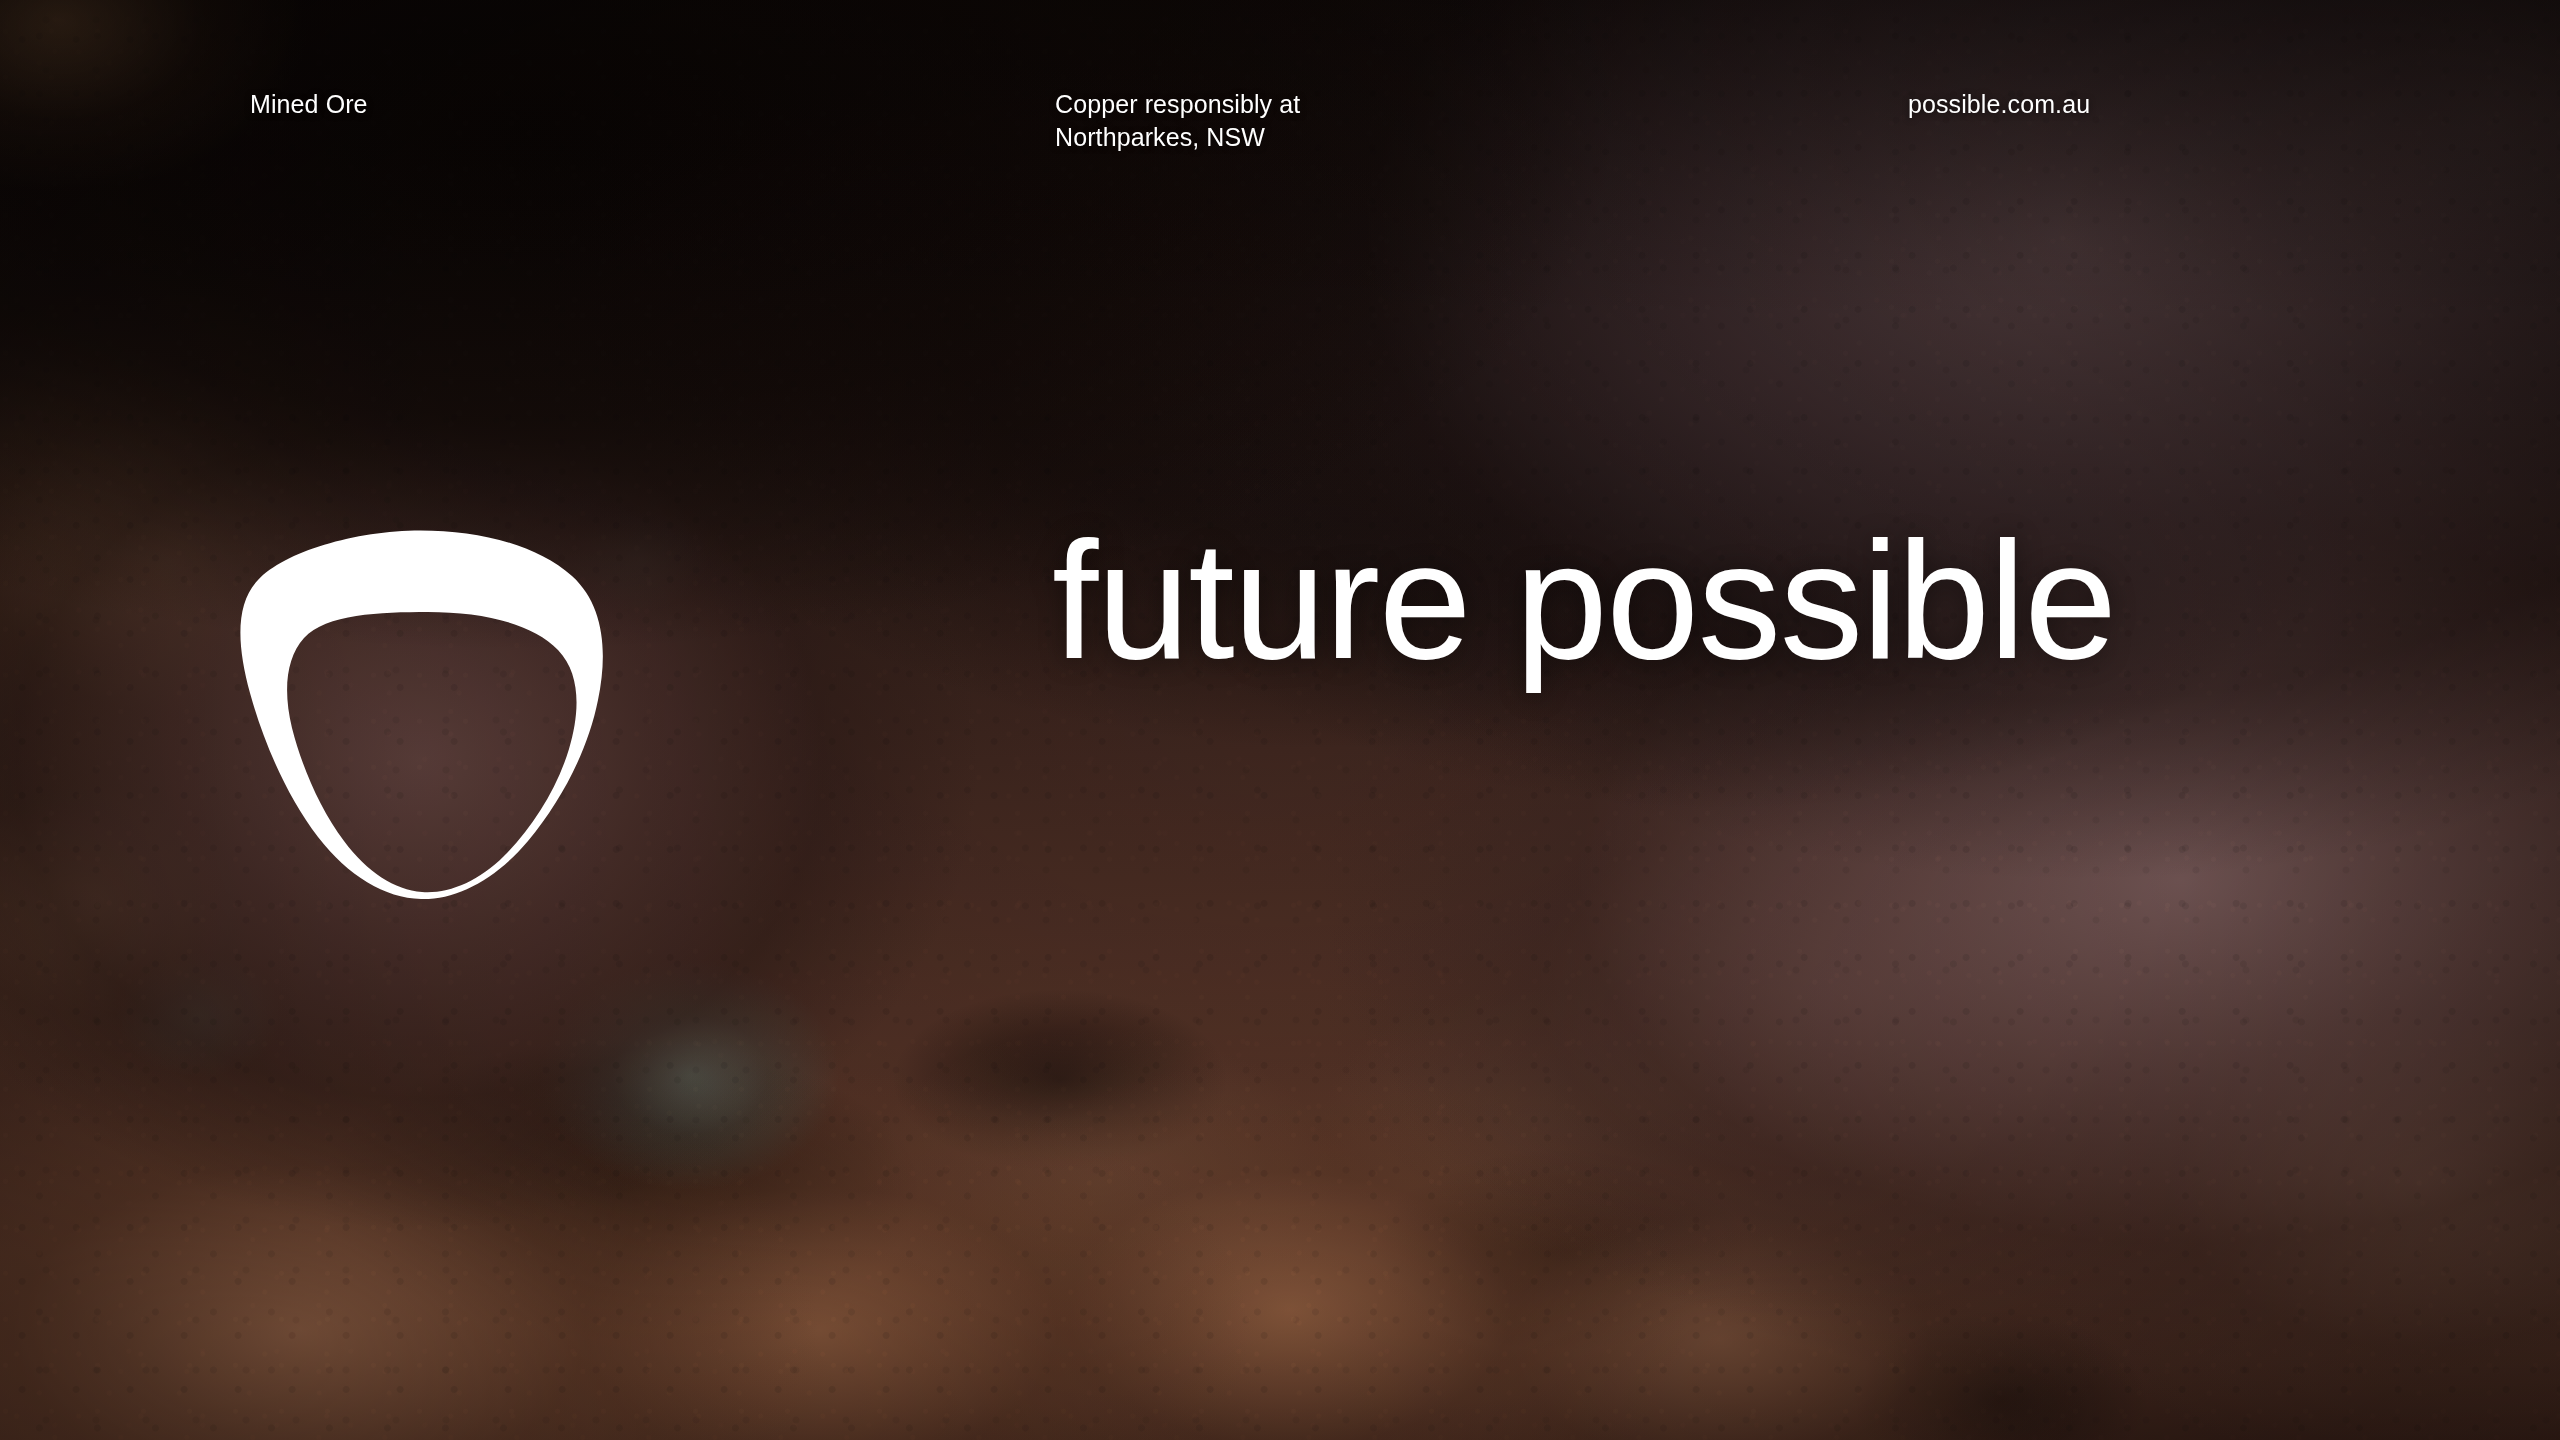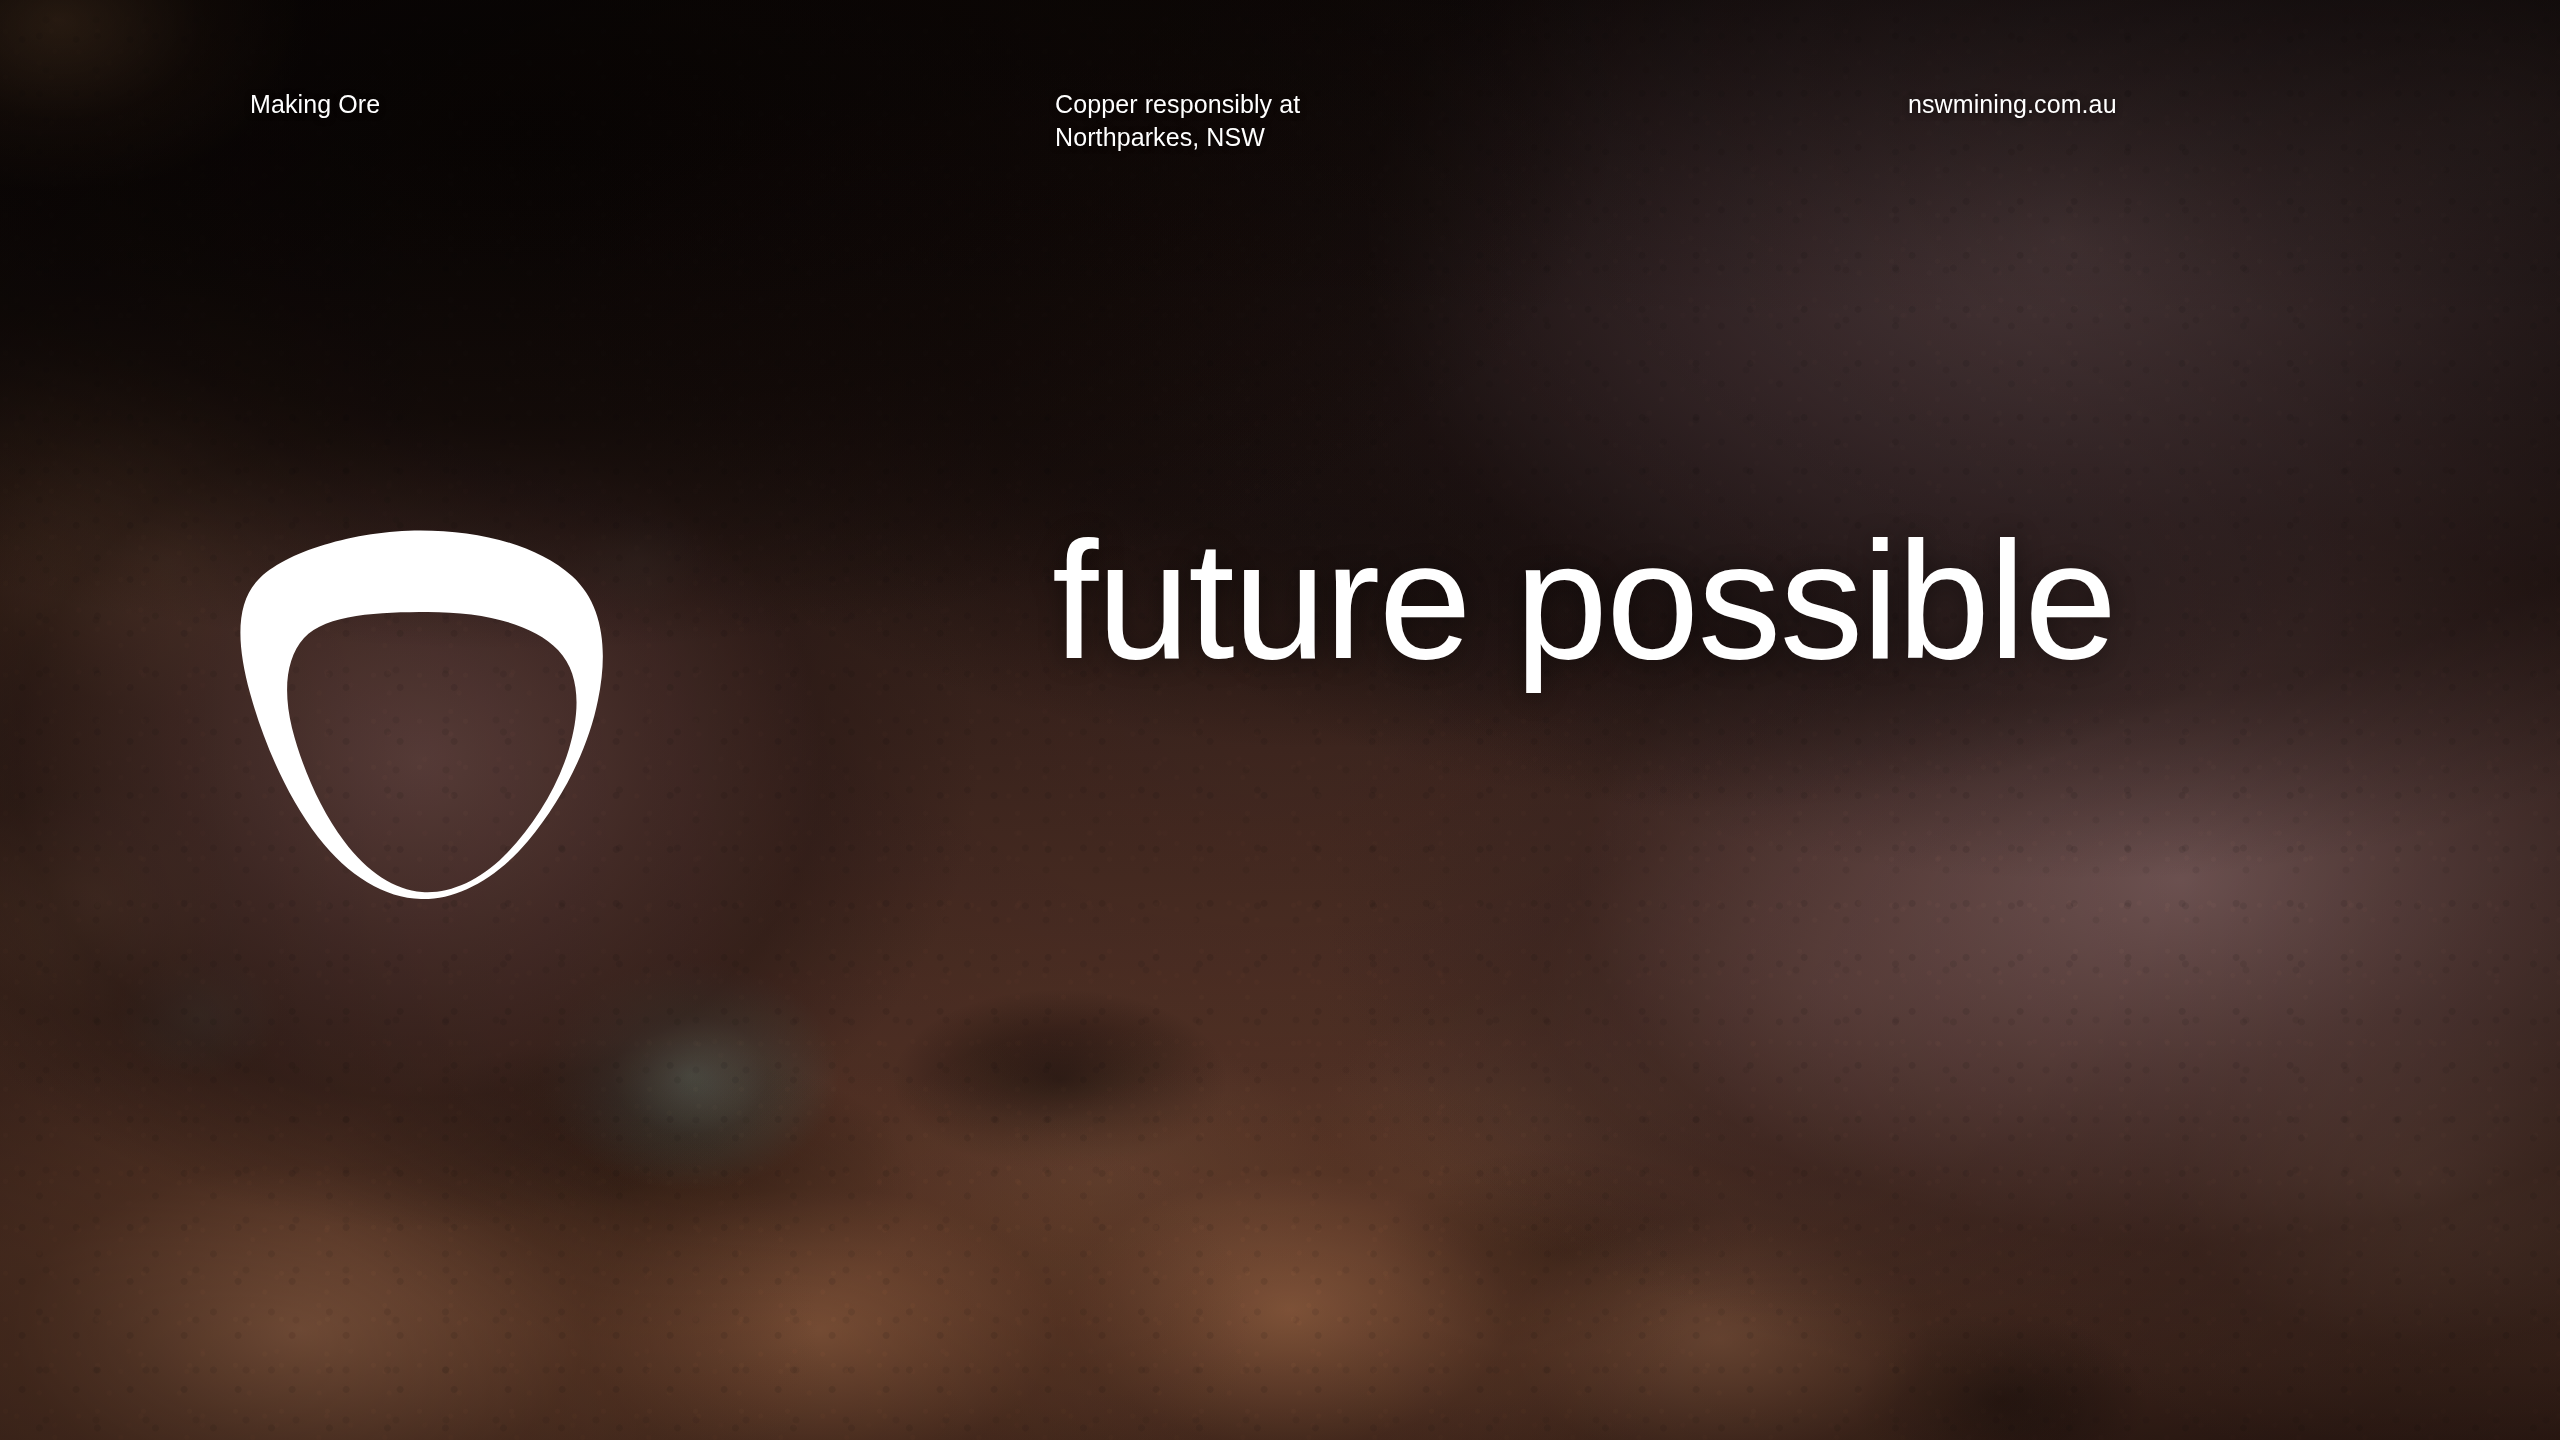--- a/index.html
+++ b/index.html
@@ -198,26 +198,26 @@
 </head>
 <body>
 
 <div class="stage">
 
   <div class="photo"></div>
   <div class="grain"></div>
   <div class="vignette"></div>
 
   <div class="header">
-    <div class="header-cell hdr-left">Making Ore</div>
+    <div class="header-cell hdr-left">Mined Ore</div>
 
     <div class="header-cell hdr-centre">Copper responsibly at
 Northparkes, NSW</div>
 
-    <div class="header-cell hdr-right">nswmining.com.au</div>
+    <div class="header-cell hdr-right">possible.com.au</div>
   </div>
 
   <div class="logo-mark">
     <svg viewBox="0 0 376 372" aria-hidden="true">
 
       <path fill="#ffffff" fill-rule="evenodd" d="M188.5 2.5
            C 246 2.5 304 16 340 48
            C 372 77 376 124 366 172
            C 356 222 330 272 296 313
            C 263 352 224 372 189 371

